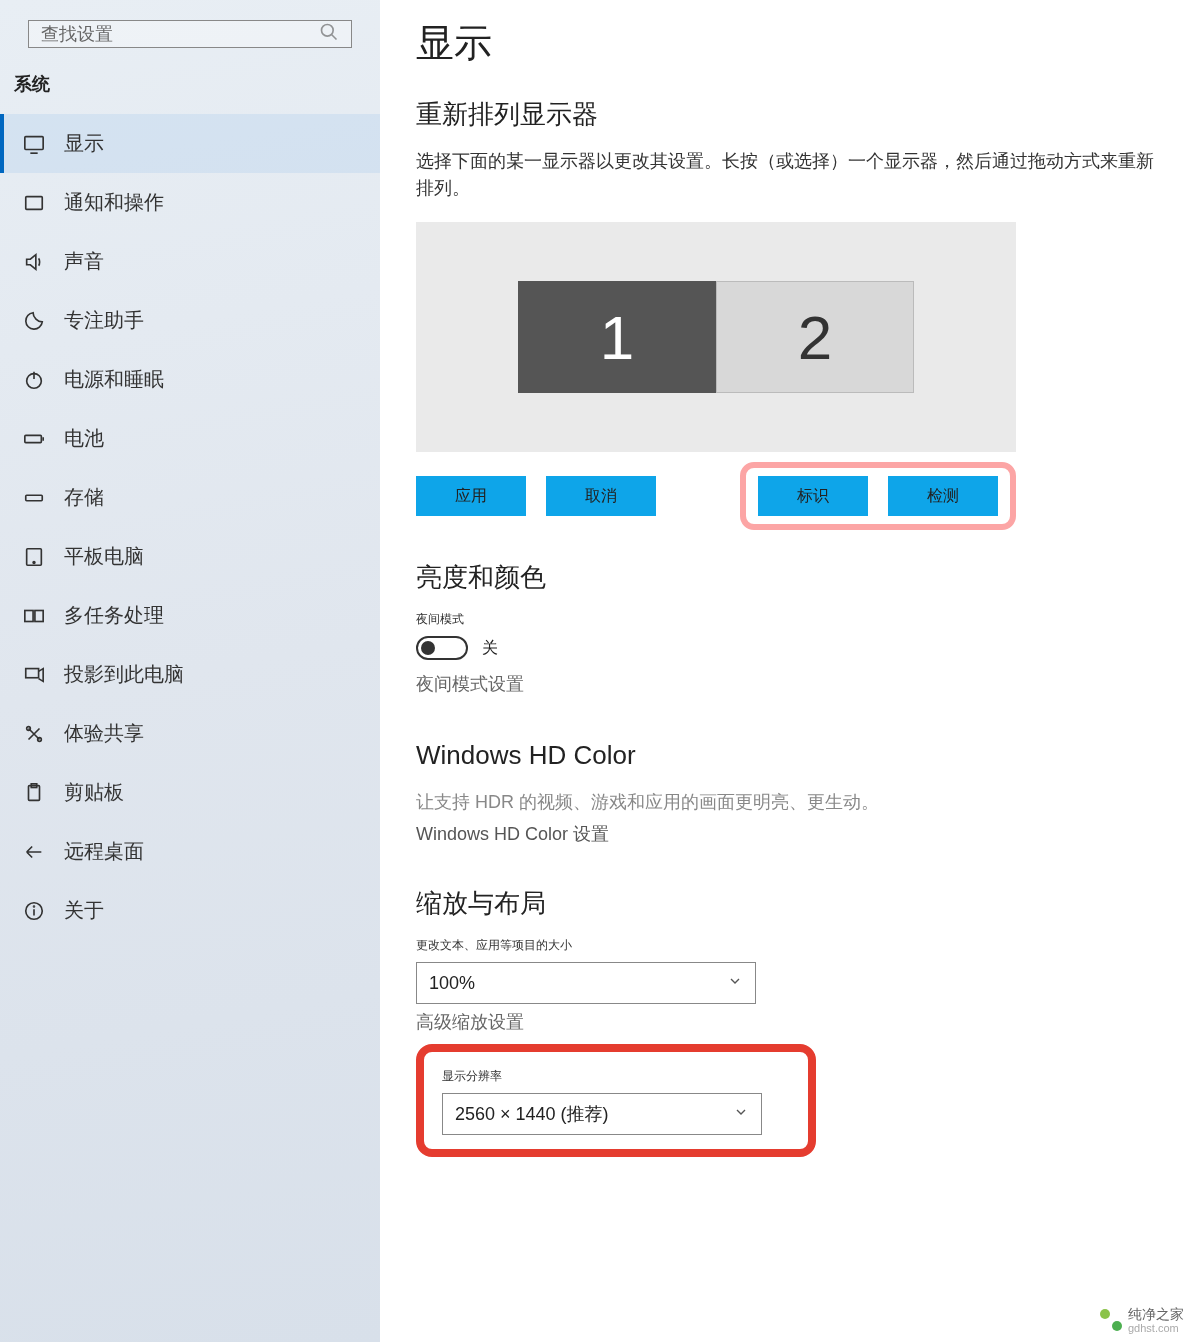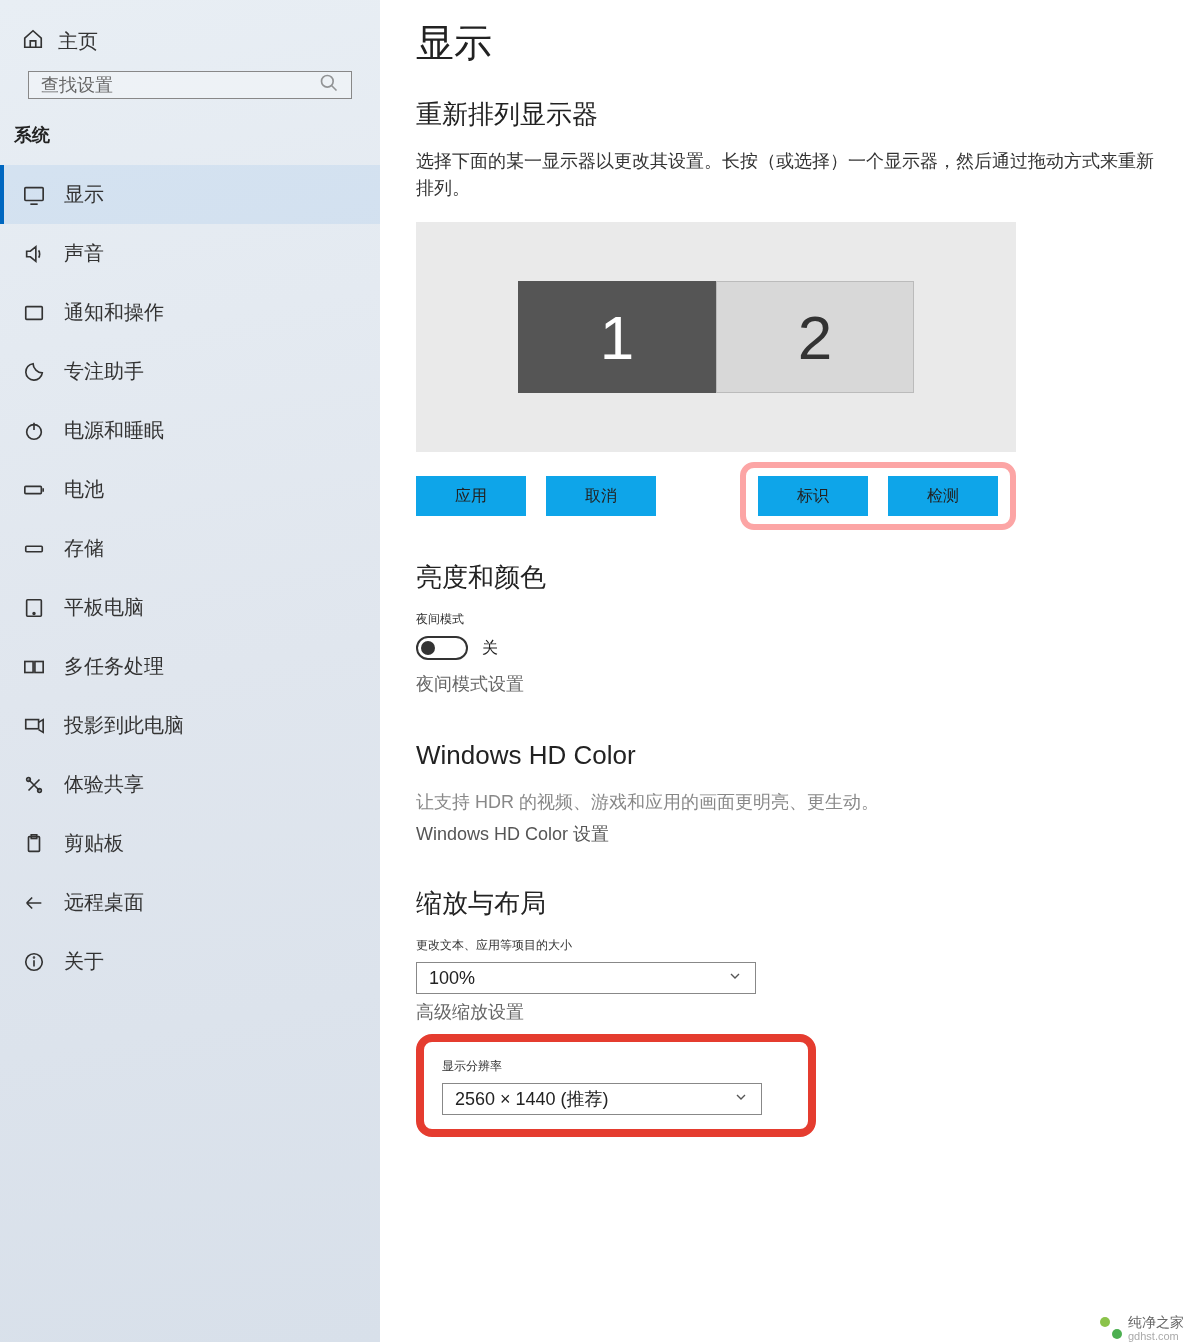--- a/index.html
+++ b/index.html
@@ -28,42 +28,34 @@
 .btn-row { display: flex; gap: 20px; margin-bottom: 10px; width: 600px; align-items: center; }
 .btn-row .spacer { flex: 1; }
 .btn { width: 110px; height: 40px; background: #0ea5e9; border: none; font-size: 16px; color: #222; cursor: pointer; }
 .highlight-box { border: 6px solid #fca5a5; border-radius: 14px; padding: 8px 12px; display: flex; gap: 20px; }
 .field-label { font-size: 12px; color: #333; margin-top: 20px; margin-bottom: 8px; }
 .toggle-row { display: flex; align-items: center; gap: 14px; margin-bottom: 12px; }
 .toggle { width: 52px; height: 24px; border: 2px solid #333; border-radius: 12px; position: relative; cursor: pointer; }
 .toggle::after { content: ""; position: absolute; left: 3px; top: 3px; width: 14px; height: 14px; background: #333; border-radius: 50%; }
 .link-text { font-size: 18px; color: #666; cursor: pointer; margin-top: 6px; }
 .hd-title { font-size: 26px; font-weight: 400; margin-top: 44px; margin-bottom: 18px; }
-.select { width: 340px; height: 32px; border: 1px solid #888; display: flex; align-items: center; justify-content: space-between; padding: 0 12px; font-size: 18px; cursor: pointer; margin-bottom: 6px; }
+.select { width: 340px; height: 42px; border: 1px solid #888; display: flex; align-items: center; justify-content: space-between; padding: 0 12px; font-size: 18px; cursor: pointer; margin-bottom: 6px; }
 .chev svg { width: 16px; height: 16px; }
 .hl2 { border: 8px solid #e53c2f; border-radius: 16px; padding: 16px 18px 14px; width: 400px; margin-top: 10px; }
-.watermark { position: absolute; right: 10px; bottom: 0; display: flex; align-items: center; gap: 6px; font-size: 14px; color: #666; }
+.watermark { position: absolute; right: 10px; bottom: 8px; display: flex; align-items: center; gap: 6px; font-size: 14px; color: #666; }
 .wm-logo { width: 22px; height: 22px; position: relative; }
 .wm-logo::before { content: ""; position: absolute; width: 10px; height: 10px; background: #8bc34a; border-radius: 50%; left: 0; top: 0; }
 .wm-logo::after { content: ""; position: absolute; width: 10px; height: 10px; background: #4caf50; border-radius: 50%; right: 0; bottom: 0; }
 .wm-text { display: flex; flex-direction: column; line-height: 1.1; }
 .wm-sub { font-size: 11px; color: #aaa; }
 </style>
 </head>
 <body>
 
 <div class="sidebar">
-  <div class="home-row">
-    <span class="home-icon">
-      <svg viewBox="0 0 24 24" fill="none" stroke="#333" stroke-width="1.8">
-          <path d="M3 11 L12 3 L21 11 V21 H3 Z M9 21 V14 H15 V21"></path>
-        </svg>
-    </span>
-    <span>主页</span>
-  </div>
   <div class="search-box">
     <input placeholder="查找设置" style="">
     <span class="search-icon">
       <svg viewBox="0 0 24 24" fill="none" stroke="#555" stroke-width="2">
           <circle cx="10" cy="10" r="7"></circle>
           <line x1="15" y1="15" x2="21" y2="21"></line>
         </svg>
     </span>
   </div>
   <div class="section-title">系统</div>
@@ -73,33 +65,33 @@
         <svg viewBox="0 0 24 24" fill="none" stroke="#333" stroke-width="1.8">
           <rect x="2" y="4" width="20" height="14" rx="1"></rect>
           <line x1="8" y1="22" x2="16" y2="22"></line>
         </svg>
       </span>
     <span>显示</span>
   </div>
   <div class="nav-item">
     <span class="nav-icon">
         <svg viewBox="0 0 24 24" fill="none" stroke="#333" stroke-width="1.8">
+          <rect x="3" y="5" width="18" height="14" rx="1"></rect>
+        </svg>
+      </span>
+    <span>通知和操作</span>
+  </div>
+  <div class="nav-item">
+    <span class="nav-icon">
+        <svg viewBox="0 0 24 24" fill="none" stroke="#333" stroke-width="1.8">
           <path d="M4 9v6h4l6 5V4L8 9H4z"></path>
           <path d="M17 8c1.5 1.5 1.5 6.5 0 8"></path>
         </svg>
       </span>
     <span>声音</span>
-  </div>
-  <div class="nav-item">
-    <span class="nav-icon">
-        <svg viewBox="0 0 24 24" fill="none" stroke="#333" stroke-width="1.8">
-          <rect x="3" y="5" width="18" height="14" rx="1"></rect>
-        </svg>
-      </span>
-    <span>通知和操作</span>
   </div>
   <div class="nav-item">
     <span class="nav-icon">
         <svg viewBox="0 0 24 24" fill="none" stroke="#333" stroke-width="1.8">
           <path d="M21 13A9 9 0 1 1 11 3c0 5 5 10 10 10z"></path>
         </svg>
       </span>
     <span>专注助手</span>
   </div>
   <div class="nav-item">

